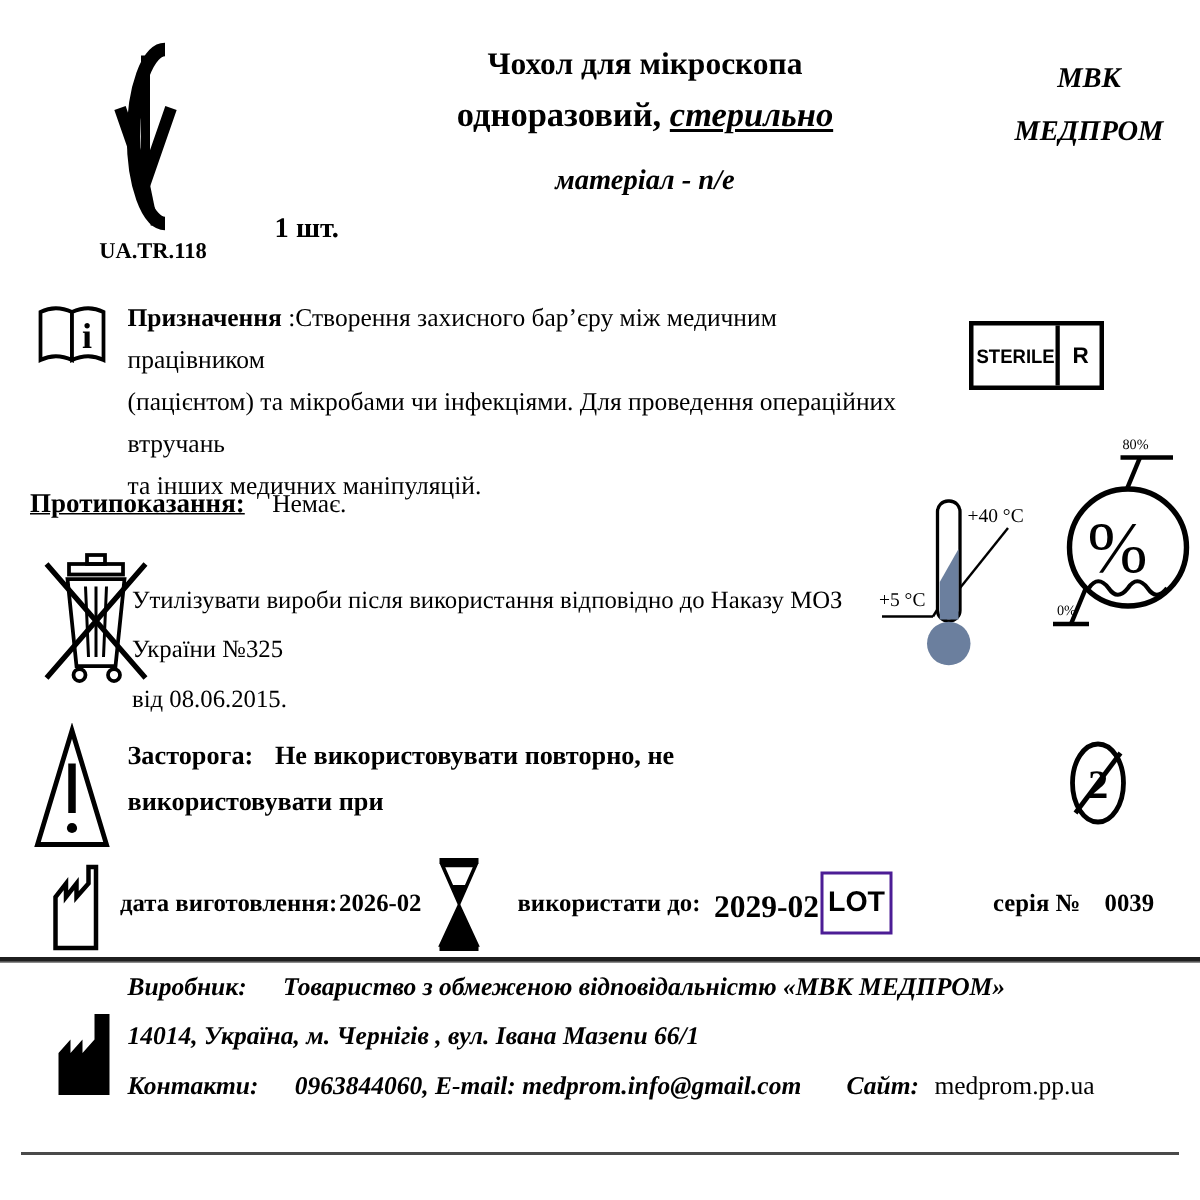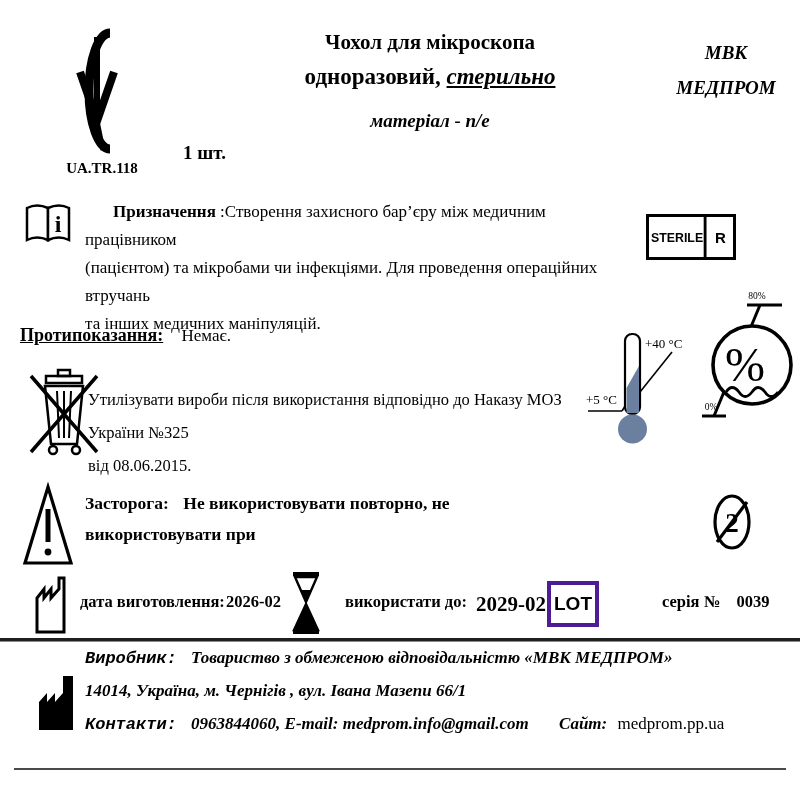--- a/index.html
+++ b/index.html
@@ -1,19 +1,19 @@
 <!DOCTYPE html>
 <html><head>
 <meta charset="utf-8">
 <style>
   html,body{margin:0;padding:0;background:#fff;}
   .page{position:relative;width:800px;height:800px;background:#fff;overflow:hidden;
         font-family:"Liberation Serif",serif;color:#000;}
   .abs{position:absolute;}
-  .b{font-weight:bold;margin-left:28px;}
+  .b{font-weight:bold;}
   .i{font-style:italic;}
   .u{text-decoration:underline;}
   svg{display:block;}
 
   .ua-label{left:50px;top:160px;width:104px;text-align:center;font-weight:bold;font-size:15px;}
   .qty{left:183px;top:142px;font-size:19px;font-weight:bold;}
   .title-block{left:268px;top:30px;width:324px;text-align:center;}
   .title-l1{font-size:21px;font-weight:bold;}
   .title-l2{font-size:23px;font-weight:bold;margin-top:9px;}
   .title-mat{font-size:19px;font-weight:bold;font-style:italic;margin-top:20px;}
@@ -38,32 +38,32 @@
   .warntext{left:85px;top:488px;width:500px;font-size:17.5px;line-height:31px;font-weight:bold;}
   .warntext .lbl{margin-right:10px;}
 
   .temp-max{left:645px;top:336px;font-size:13px;}
   .temp-min{left:586px;top:392px;font-size:13px;text-align:center;}
 
   .mfg-lbl{left:80px;top:592px;font-size:16.5px;font-weight:bold;}
   .mfg-date{left:226px;top:592px;font-size:16.5px;font-weight:bold;}
   .exp-lbl{left:345px;top:592px;font-size:16.5px;font-weight:bold;}
   .exp-date{left:476px;top:592px;font-size:21px;font-weight:bold;}
-  .lot-box{left:547px;top:581px;width:44px;height:38px;border:4px solid #4c1d95;
+  .lot-box{left:547px;top:581px;width:44px;height:38px;border:2px solid #4c1d95;
            display:flex;align-items:center;justify-content:center;
            font-family:"Liberation Sans",sans-serif;font-weight:bold;font-size:19px;}
   .series{left:662px;top:592px;font-size:16.5px;font-weight:bold;}
   .series .val{margin-left:12px;text-align:center;}
 
   .hr1{left:0;top:638px;width:800px;height:3px;background:#1f1f1f;border-bottom:1px solid #8a8a8a;}
   .hr2{left:14px;top:768px;width:772px;height:2px;background:#4a4a4a;}
 
   .manu{left:85px;top:648px;width:680px;font-size:17px;font-weight:bold;font-style:italic;}
   .manu .line{margin-bottom:13px;}
-  .manu .lbl{margin-right:10px;font-family:Liberation Mono, monospace;}
+  .manu .lbl{margin-right:20px;}
   .manu .site-lbl{margin-left:26px;margin-right:6px;}
   .manu .site{font-style:normal;font-weight:normal;}
 </style>
 </head>
 <body>
 
 <div class="page">
 
   <svg class="abs" style="left:70px;top:24px" width="54" height="134" viewBox="0 0 54 134">
     <path d="M40 9 A 21 58 0 1 0 40 125" stroke="#000" stroke-width="9" fill="none"></path>

